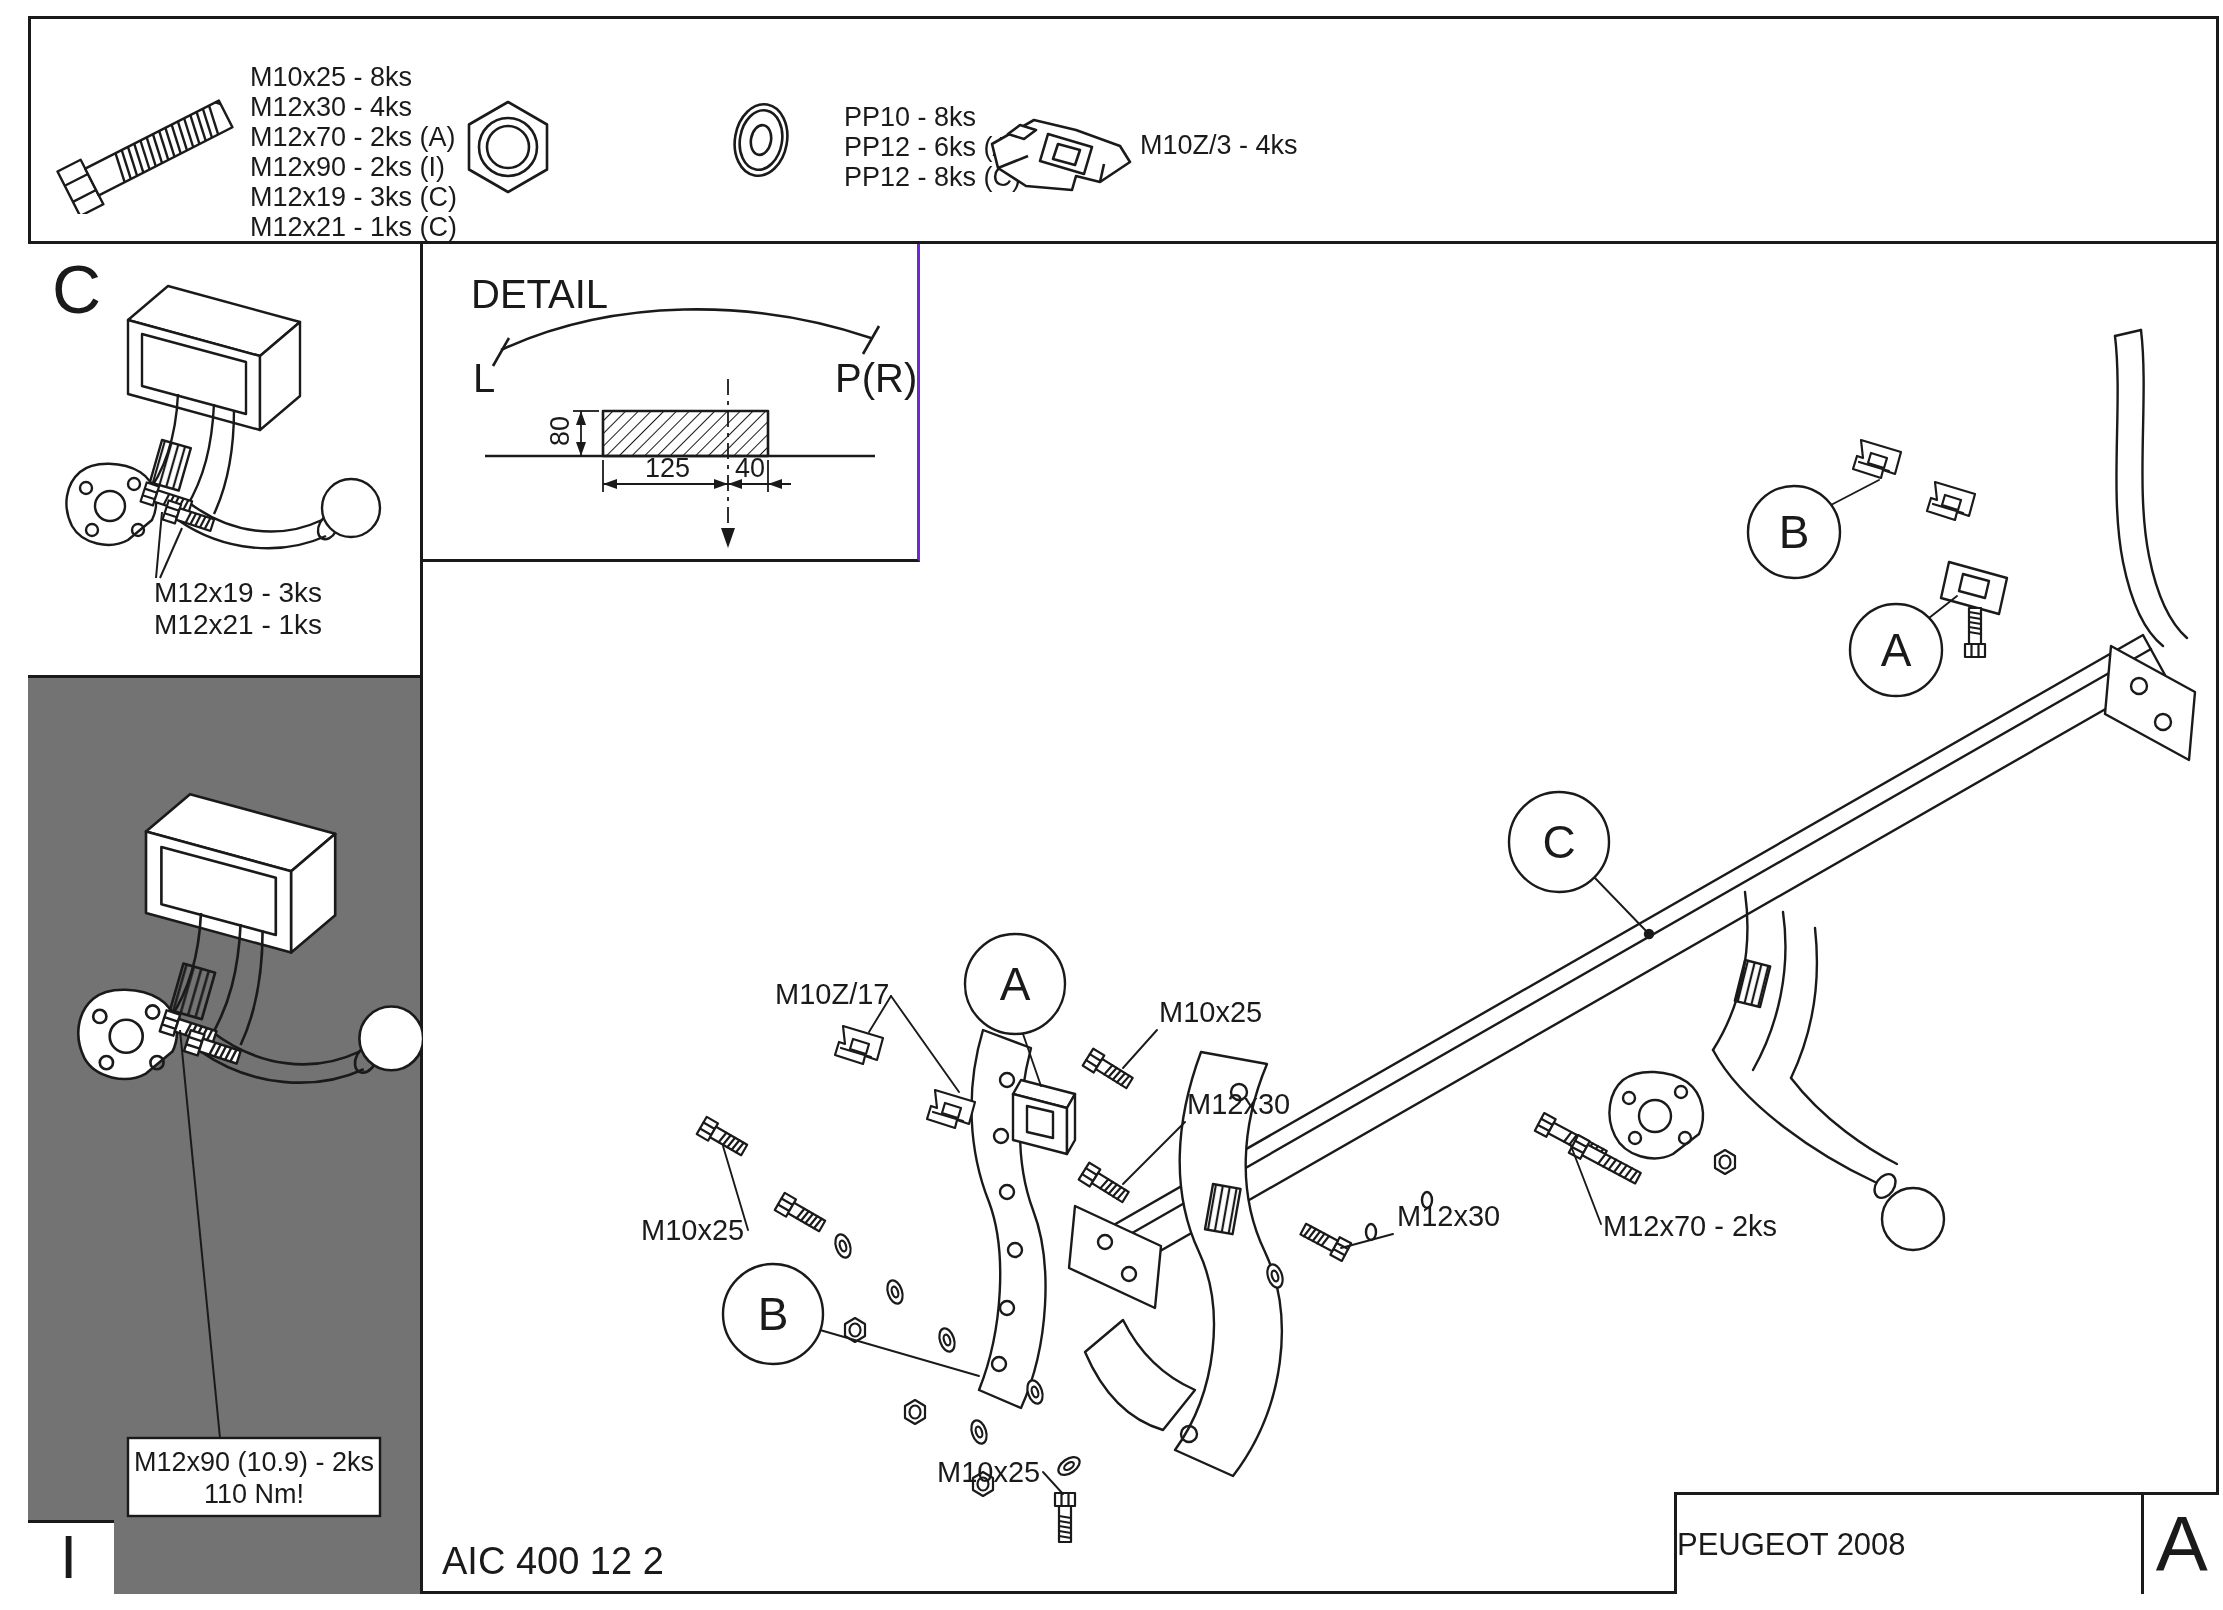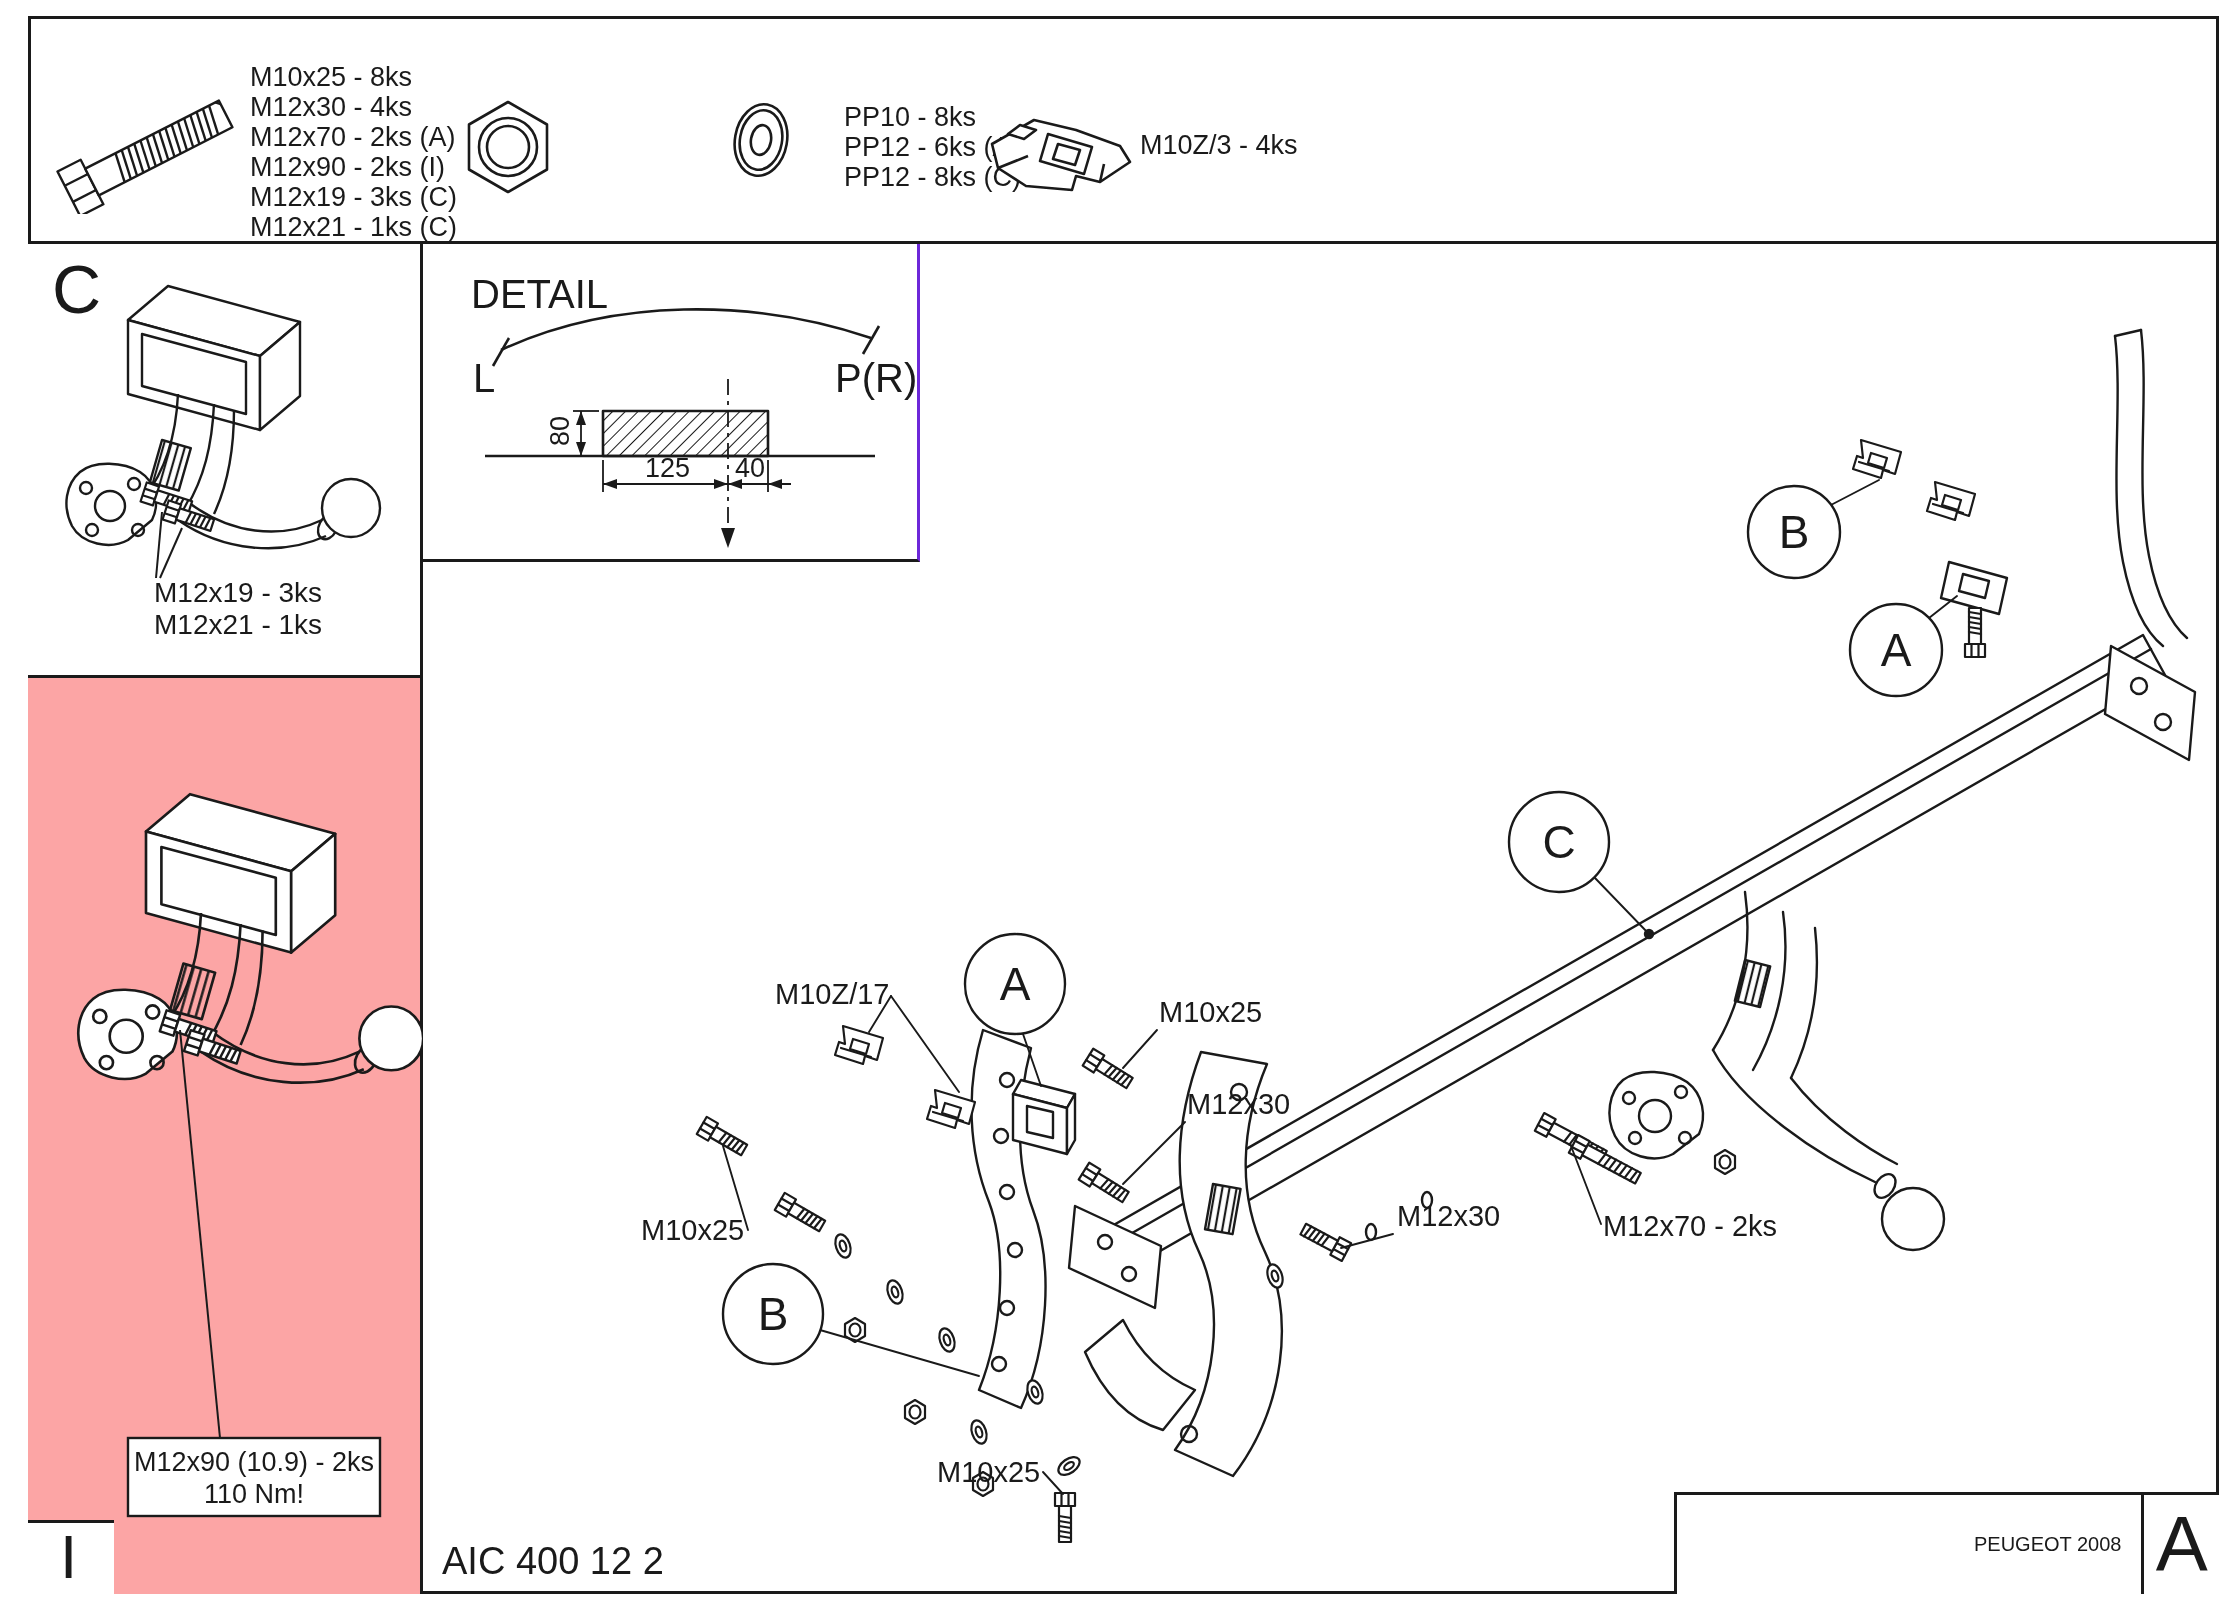--- a/index.html
+++ b/index.html
@@ -2,32 +2,32 @@
 <html><head>
 <meta charset="utf-8">
 <style>
   * { margin:0; padding:0; box-sizing:border-box; }
   html,body { width:2223px; height:1610px; overflow:hidden; background:#fff; }
   body { font-family:"Liberation Sans", sans-serif; color:#1a1a1a; }
   .page { position:relative; width:2223px; height:1610px; background:#fff;margin-left:12px; }
   .frame { position:absolute; left:16px; top:16px; width:2191px; height:1578px; border:3px solid #1a1a1a; }
   .top-strip { position:absolute; left:16px; top:16px; width:2191px; height:228px; border-bottom:3px solid #1a1a1a; }
   .panel-c { position:absolute; left:16px; top:244px; width:395px; height:434px; border-right:3px solid #1a1a1a; border-bottom:3px solid #1a1a1a; background:#fff; }
-  .panel-i { position:absolute; left:16px; top:678px; width:395px; height:916px; border-right:3px solid #1a1a1a; background:#fca5a5; }
+  .panel-i { position:absolute; left:16px; top:678px; width:395px; height:916px; border-right:3px solid #1a1a1a; background:#737373; }
   .detail-box { position:absolute; left:411px; top:244px; width:497px; height:318px; border-right:3px solid #6d28d9; border-bottom:3px solid #1a1a1a; background:#fff; z-index:3; }
   .main-area { position:absolute; left:411px; top:244px; width:1796px; height:1350px; z-index:1; }
   .abs { position:absolute; }
   .pl-text { position:absolute; font-size:27px; line-height:30px; white-space:nowrap; }
   .corner-letter { position:absolute; font-size:68px; }
   .corner-c { left:24px; top:6px; }
   .corner-i-box { position:absolute; left:16px; bottom:16px; width:86px; height:74px; border-top:3px solid #1a1a1a; z-index:4; background:#fff; }
   .corner-i-box span { position:absolute; left:32px; top:-2px; font-size:62px; }
   .doc-code { position:absolute; left:430px; top:1540px; font-size:38px; z-index:4; }
   .title-block { position:absolute; right:16px; bottom:16px; width:545px; height:102px; border-top:3px solid #1a1a1a; border-left:3px solid #1a1a1a; display:flex; background:#fff; z-index:4; }
-  .tb-lines { width:467px; display:flex; flex-direction:column; justify-content:center; gap:8px; text-align:right; padding-right:20px; font-size:20px; white-space:pre; }
+  .tb-lines { width:467px; display:flex; flex-direction:column; justify-content:center; gap:8px; text-align:left; padding-right:20px; font-size:31px; white-space:pre; }
   .tb-letter { width:78px; border-left:3px solid #1a1a1a; display:flex; align-items:center; justify-content:center; font-size:78px; }
   svg text { font-family:"Liberation Sans", sans-serif; }
 </style>
 </head>
 <body>
 
 <svg width="0" height="0" style="position:absolute" aria-hidden="true">
   <defs>
     <pattern id="hatchd" width="9" height="9" patternUnits="userSpaceOnUse" patternTransform="rotate(45)">
       <line x1="0" y1="0" x2="0" y2="9" stroke="#1a1a1a" stroke-width="2"></line>

